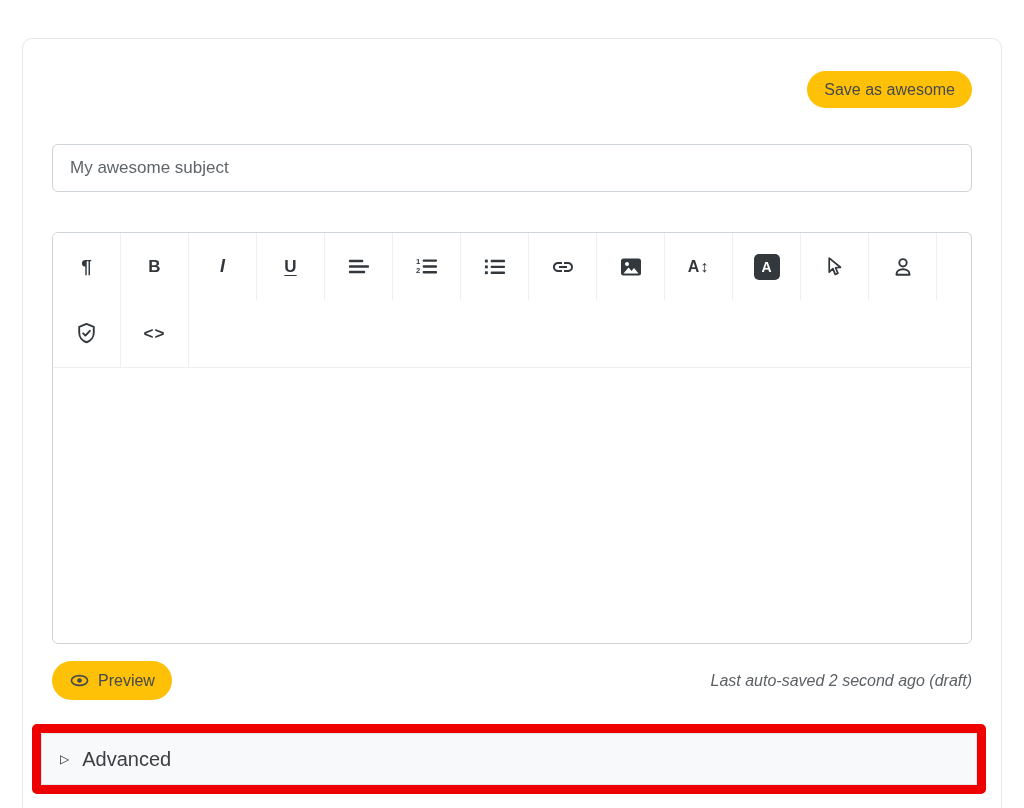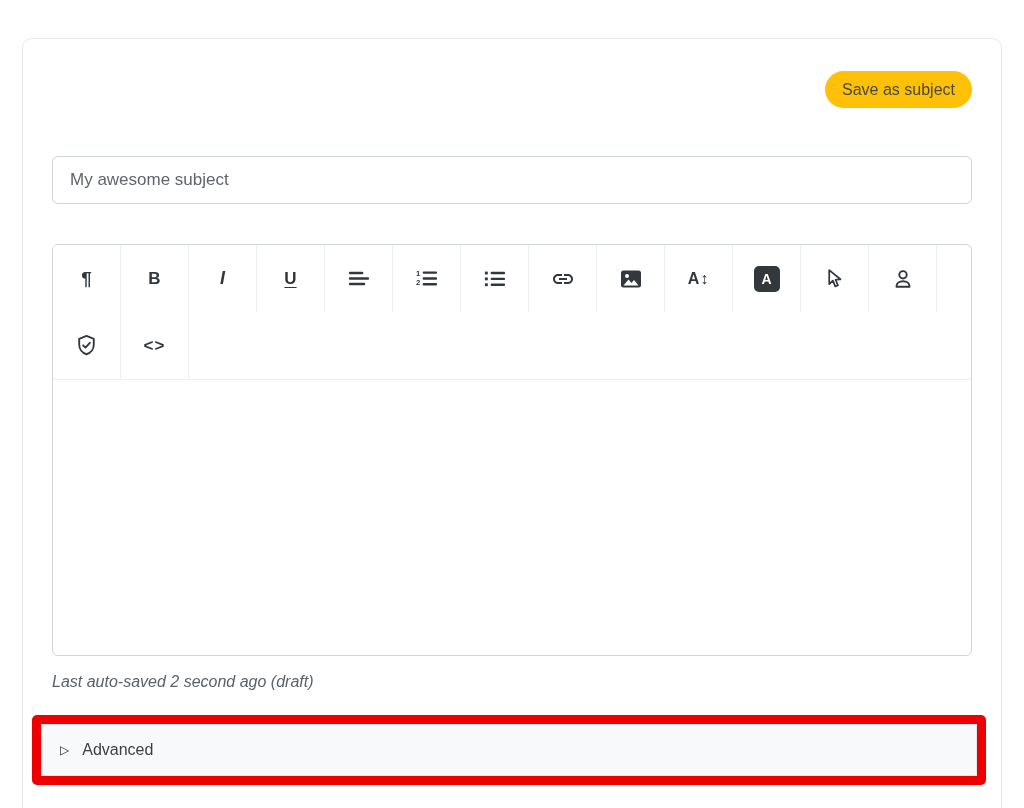--- a/index.html
+++ b/index.html
@@ -16,21 +16,21 @@
   .save-row { display: flex; justify-content: flex-end; margin-top: 2px; }
   .btn-yellow {
     display: inline-flex; align-items: center; gap: 8px;
     background: #ffc107; color: #46494c; border: none; border-radius: 50px;
     font-family: "Liberation Sans", sans-serif;
     font-size: 16px; padding: 9px 17px; cursor: pointer; line-height: 1.2;
   }
 
   
   .subject-input {
-    margin-top: 48px; width: 100%; height: 48px;
+    margin-top: 36px; width: 100%; height: 48px;
     border: 1px solid #cfd4da; border-radius: 6px;
     font-family: "Liberation Sans", sans-serif;
     font-size: 17px; color: #60656a; padding: 0 17px; outline: none;
     display: block; background: #fff;
   }
 
   
   .editor {
     margin-top: 40px; border: 1px solid #cfd4da; border-radius: 6px;
     height: 412px; overflow: hidden; background: #fff;
@@ -72,29 +72,29 @@
   .annotation-box {
     margin-top: 24px; margin-left: -20px; margin-right: -14px;
     border: 9px solid #ee0000; border-radius: 5px;
   }
   .advanced-bar {
     background: #f8f9fa; border: 1px solid #e3e7ea; border-radius: 2px;
     height: 52px; display: flex; align-items: center; gap: 13px;
     padding: 0 18px; cursor: pointer;
   }
   .adv-tri { font-size: 12px; color: #212529; line-height: 1; }
-  .adv-label { font-size: 16px; color: #3c4044; }
+  .adv-label { font-size: 20px; color: #3c4044; }
 </style>
 </head>
 <body>
 
 <div class="card">
 
   <div class="save-row">
-    <button class="btn-yellow">Save as subject</button>
+    <button class="btn-yellow">Save as awesome</button>
   </div>
 
   <input class="subject-input" type="text" value="My awesome subject" style="">
 
   <div class="editor">
     <div class="toolbar">
       <div class="trow">
 
         <div class="tcell">
           <span class="tglyph para">¶</span>
@@ -189,20 +189,27 @@
         <div class="tcell">
           <span class="tglyph code">&lt;&gt;</span>
         </div>
 
       </div>
     </div>
 
   </div>
 
   <div class="footer-row">
+    <button class="btn-yellow">
+      <svg width="21" height="21" viewBox="0 0 24 24">
+        <ellipse cx="12" cy="12" rx="9.2" ry="5.6" fill="none" stroke="#46494c" stroke-width="1.9"></ellipse>
+        <circle cx="12" cy="12" r="2.7" fill="#46494c"></circle>
+      </svg>
+      <span>Preview</span>
+    </button>
     <span class="autosave">Last auto-saved 2 second ago (draft)</span>
   </div>
 
   <div class="annotation-box">
     <div class="advanced-bar">
       <span class="adv-tri">▷</span>
       <span class="adv-label">Advanced</span>
     </div>
   </div>
 

